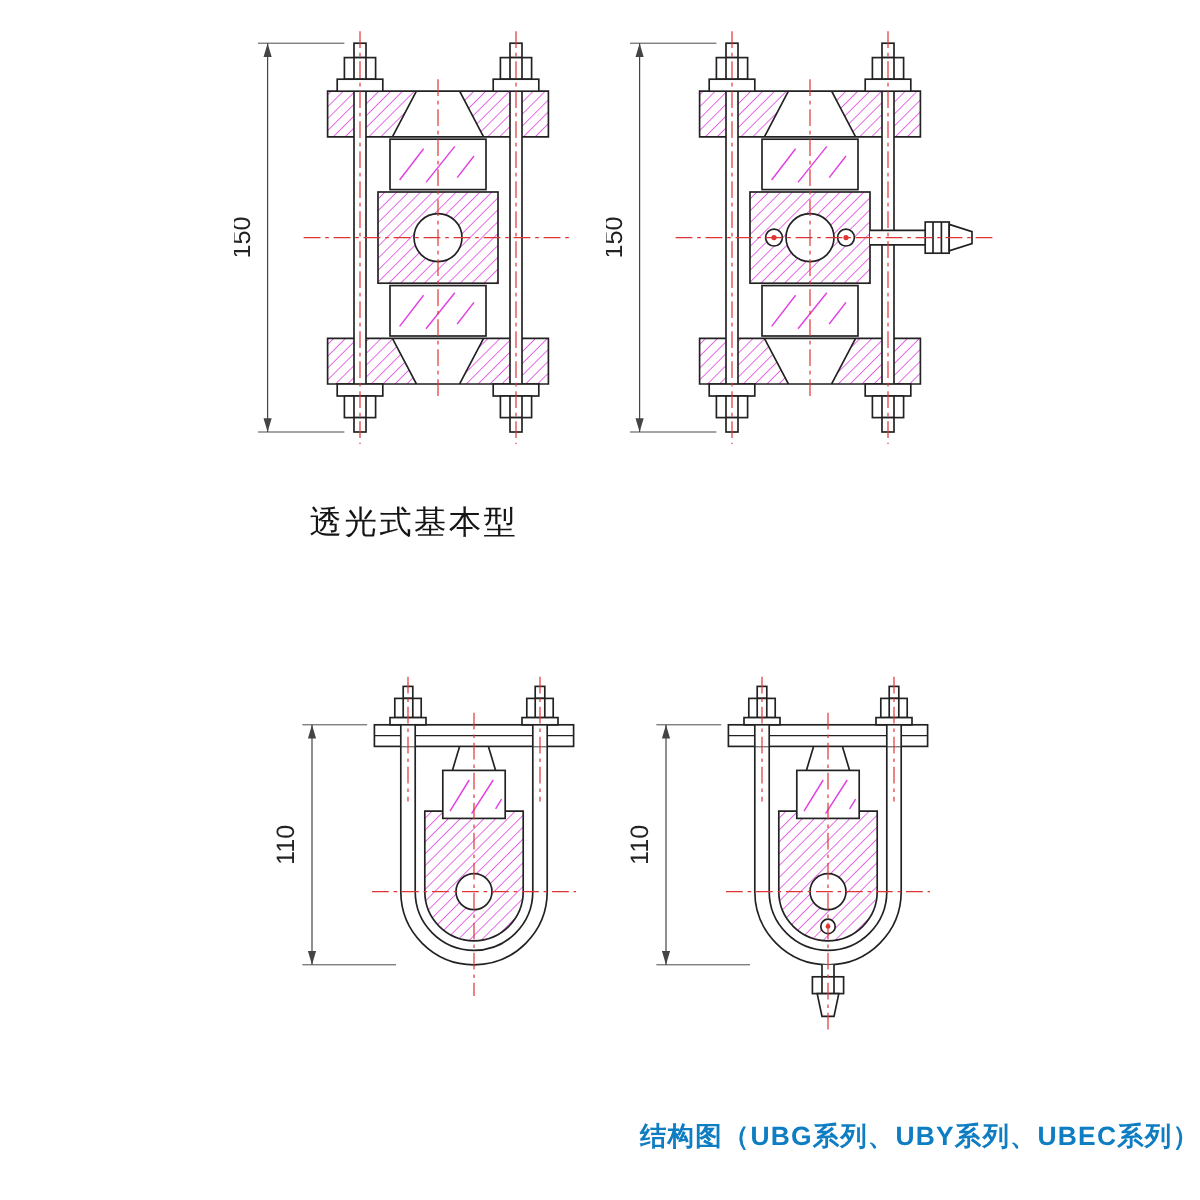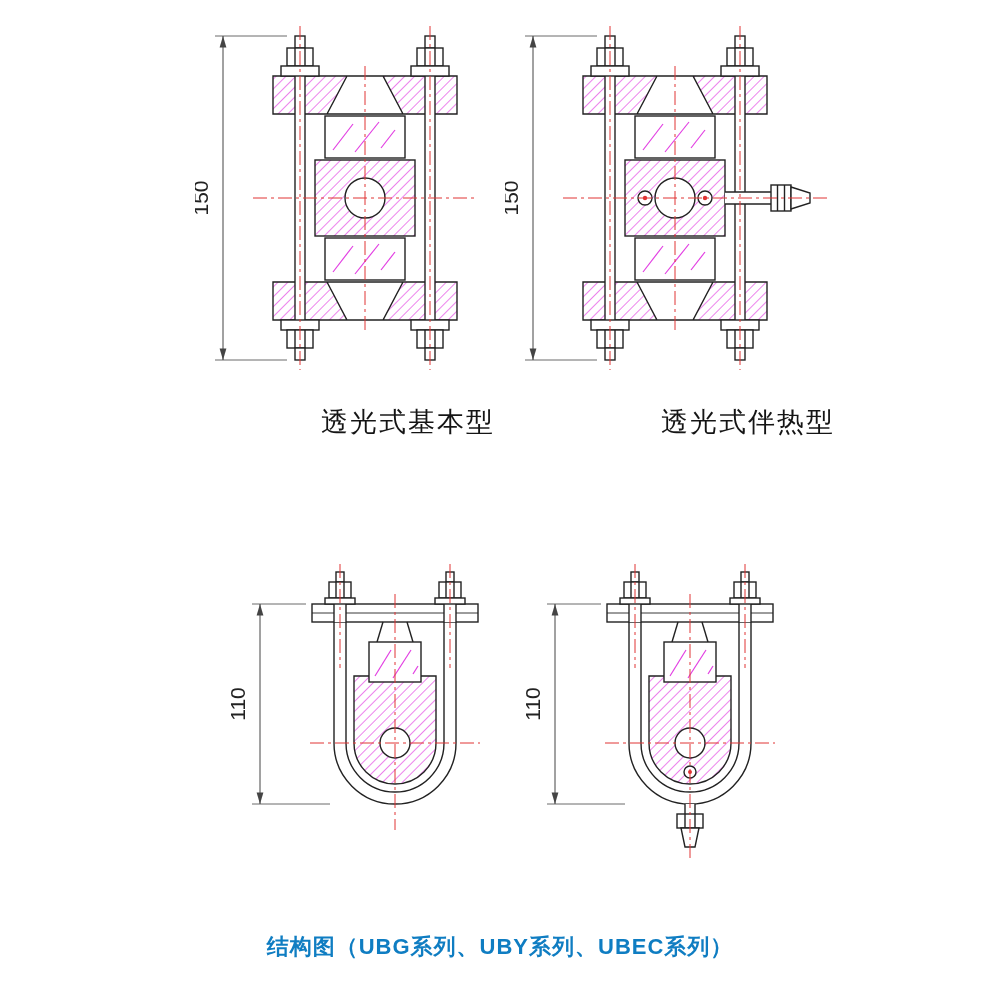--- a/index.html
+++ b/index.html
@@ -2,24 +2,24 @@
 <html><head>
 <meta charset="utf-8">
 <style>
   html,body{margin:0;padding:0;background:#ffffff;}
   .canvas{
     position:relative;width:1000px;height:1000px;background:#ffffff;overflow:hidden;
     font-family:"Liberation Sans","DejaVu Sans",sans-serif;
   }
   .cell{position:absolute;text-align:center;}
   .diagram-label{
-    margin-top:22px;font-size:27px;letter-spacing:2px;color:#151515;font-weight:400;text-align:right;
+    margin-top:34px;font-size:27px;letter-spacing:2px;color:#151515;font-weight:400;
   }
   .caption{
-    position:absolute;top:932px;left:0;width:100%;text-align:center;
+    position:absolute;top:932px;left:0;width:100%;text-align:right;
     font-size:22px;font-weight:bold;color:#0f7dc2;letter-spacing:1px;
   }
   svg text{font-family:"Liberation Sans","DejaVu Sans",sans-serif;}
 </style>
 </head>
 <body>
 
 <div class="canvas">
 
   <div class="cell" id="cell-1" style="left:195px;top:18px;width:300px;">
@@ -184,21 +184,20 @@
       </g>
       <g stroke="#444444" stroke-width="1" fill="none">
         <line x1="28" y1="18" x2="28" y2="342"></line>
         <line x1="20" y1="18" x2="92" y2="18" stroke-width="0.8"></line>
         <line x1="20" y1="342" x2="92" y2="342" stroke-width="0.8"></line>
         <polygon points="28,18 24.6,29.5 31.4,29.5" fill="#444444" stroke="none"></polygon>
         <polygon points="28,342 24.6,330.5 31.4,330.5" fill="#444444" stroke="none"></polygon>
       </g>
       <text transform="translate(13,180) rotate(-90)" text-anchor="middle" font-size="21" fill="#222222">150</text>
     </svg>
-    <div class="diagram-label">透光式伴热型</div>
   </div>
 
   <div class="cell" id="cell-3" style="left:230px;top:558px;width:300px;">
     <svg width="300" height="312" viewBox="0 0 300 312">
       <defs>
         <pattern id="hC" patternUnits="userSpaceOnUse" width="7" height="7" patternTransform="rotate(45)">
           <rect width="7" height="7" fill="#ffffff"></rect>
           <line x1="0" y1="0" x2="0" y2="7" stroke="#e23fe2" stroke-width="1.3"></line>
         </pattern>
       </defs>

